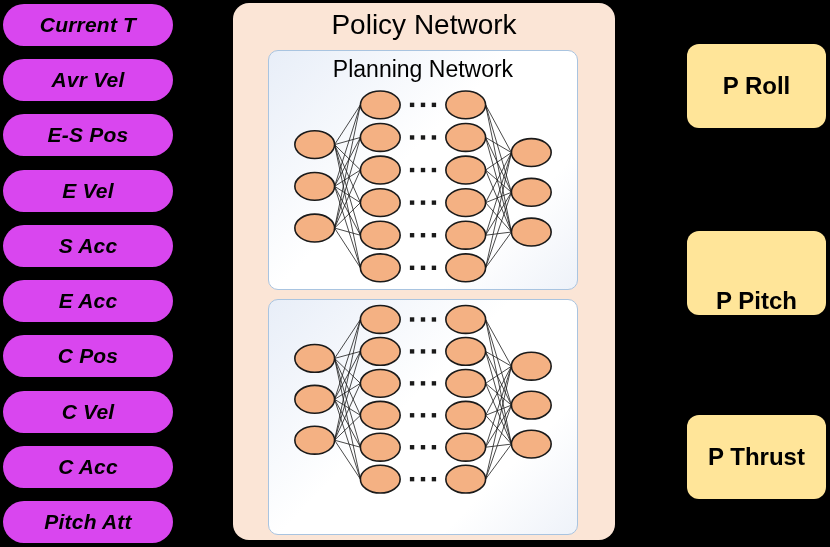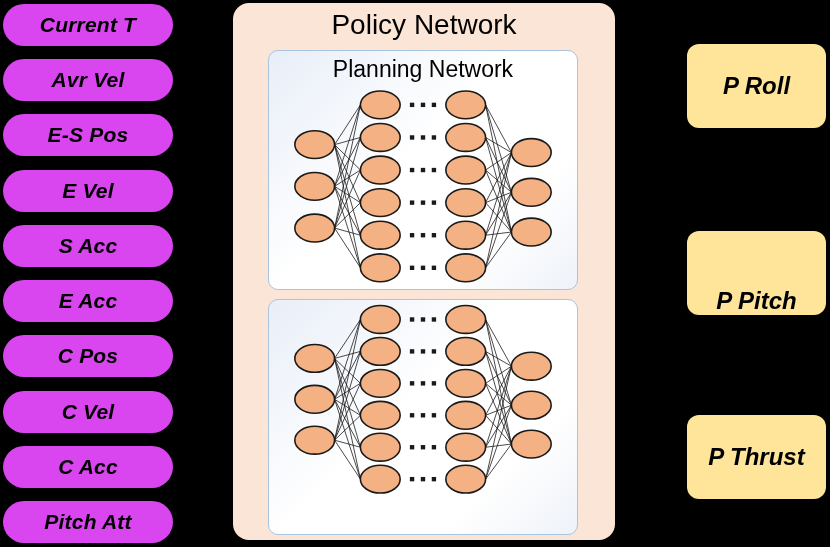--- a/index.html
+++ b/index.html
@@ -108,21 +108,20 @@
     left: 687px;
     width: 139px;
     height: 84px;
     background: #ffe599;
     border-radius: 12px;
     display: flex;
     align-items: center;
     justify-content: center;
     color: #000000;
     font-weight: bold;
-    font-style: italic;
     font-size: 24px;
     white-space: nowrap;
   }
   #outbox-0 { top: 44px; }
   #outbox-1 { top: 231px; align-items: flex-end; }
   #outbox-2 { top: 415px; }
 </style>
 </head>
 <body>
 

